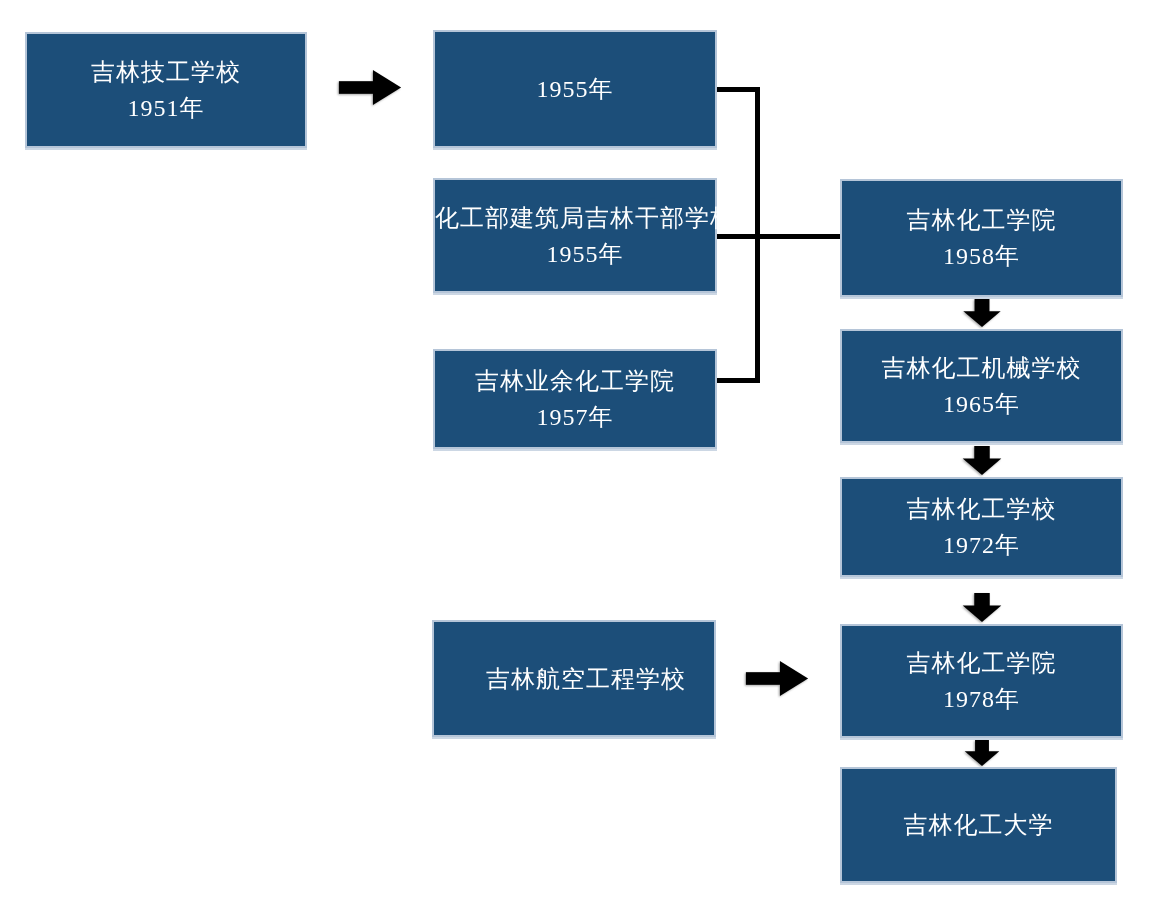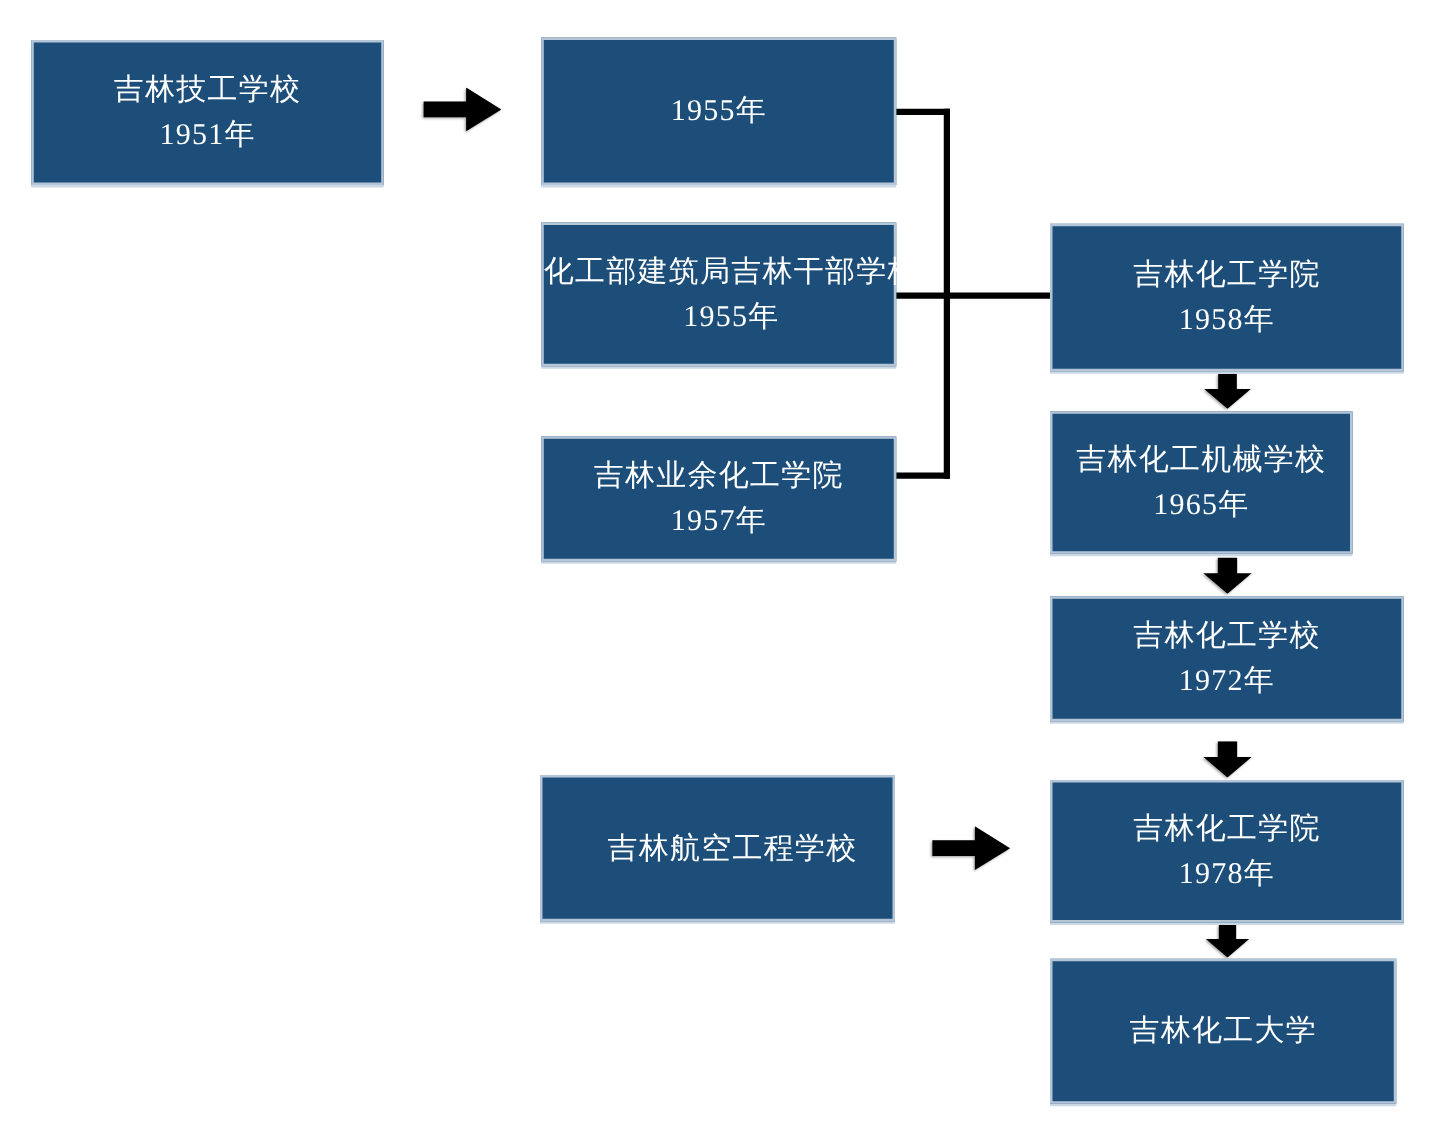--- a/index.html
+++ b/index.html
@@ -106,21 +106,21 @@
   <div class="node" style="left:433px; top:325px; width:284px; height:100px;margin-top:24px;">
     <div class="node-name">吉林业余化工学院</div>
     <div class="node-year">1957年</div>
   </div>
 
   <div class="node" style="left:840px; top:179px; width:283px; height:118px;">
     <div class="node-name">吉林化工学院</div>
     <div class="node-year">1958年</div>
   </div>
 
-  <div class="node" style="left:840px; top:329px; width:242px; height:114px;">
+  <div class="node" style="left:840px; top:329px; width:283px; height:114px;">
     <div class="node-name">吉林化工机械学校</div>
     <div class="node-year">1965年</div>
   </div>
 
   <div class="node" style="left:840px; top:477px; width:283px; height:100px;">
     <div class="node-name">吉林化工学校</div>
     <div class="node-year">1972年</div>
   </div>
 
   <div class="node" style="left:840px; top:624px; width:283px; height:114px;">

